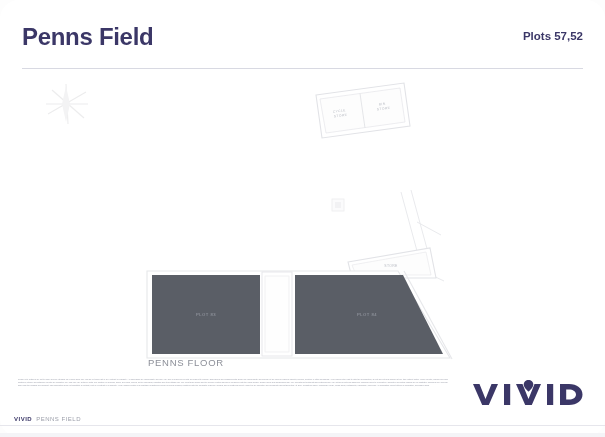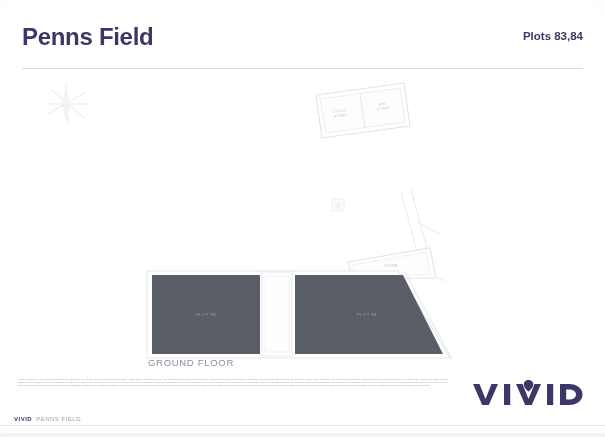--- a/index.html
+++ b/index.html
@@ -155,21 +155,21 @@
     letter-spacing: 0.5px;
   }
 </style>
 </head>
 <body>
 
 <div id="page">
 
   <div id="header">
     <div id="site-title">Penns Field</div>
-    <div id="plots-label">Plots 83,84</div>
+    <div id="plots-label">Plots 57,52</div>
   </div>
   <div id="header-rule"></div>
 
   <div id="plan">
     <svg width="605" height="296" viewBox="0 0 605 296" xmlns="http://www.w3.org/2000/svg">
 
       <g stroke="#ececed" stroke-width="1.1" fill="none">
         <line x1="48" y1="42" x2="86" y2="20"></line>
         <line x1="52" y1="18" x2="84" y2="46"></line>
         <line x1="66" y1="12" x2="68" y2="52"></line>
@@ -230,21 +230,21 @@
         <text class="plot-text" x="367" y="244" text-anchor="middle">PLOT 84</text>
       </g>
 
       <g stroke="#e6e7ea" stroke-width="1.1" fill="none">
         <line x1="404" y1="199" x2="452" y2="287"></line>
       </g>
 
     </svg>
   </div>
 
-  <div id="ground-floor-label">GROUND FLOOR</div>
+  <div id="ground-floor-label">PENNS FLOOR</div>
 
   <div id="footer">
     <div id="disclaimer">Please note features are not to scale and are intended as a visual guide only and do not form part of any contract or warranty. All dimensions are approximate and may vary and all plans and layouts are subject to change. Dimensions and measurements shown are approximate and should not be used for ordering carpets, flooring, furniture or fitted furnishings. Vivid reserves the right to alter the specification, layout and external finishes at any time without notice. Room layouts, window and door positions, kitchen and bathroom layouts are indicative only and may vary between plots. The position of windows, doors, soil pipes, boilers, meter cupboards, radiators and other fittings may vary from those shown and the precise location should be confirmed with the sales adviser. Garden sizes and landscaping may vary. Elevational treatments and materials may vary between plots and should be confirmed prior to reservation. Computer generated images are for illustrative purposes only and may differ from the finished development. This information does not constitute a contract, part of a contract or a warranty. Vivid Housing Limited is a charitable Registered Provider of social housing, registered with the Regulator of Social Housing, and a registered society under the Co-operative and Community Benefit Societies Act 2014. Registered office: Peninsular House, Wharf Road, Portsmouth, Hampshire, PO2 8HB. All information correct at time of publication, November 2023.</div>
 
     <div id="vivid-logo">
       <svg width="110" height="26" viewBox="0 0 110 26" xmlns="http://www.w3.org/2000/svg">
         <g fill="#3b3767">
 
           <polygon points="0,4 6.5,4 12.5,19 18.5,4 25,4 15.8,25 9.2,25"></polygon>
 

